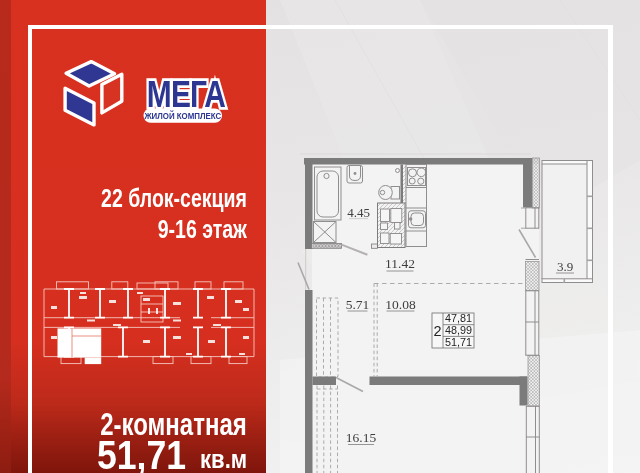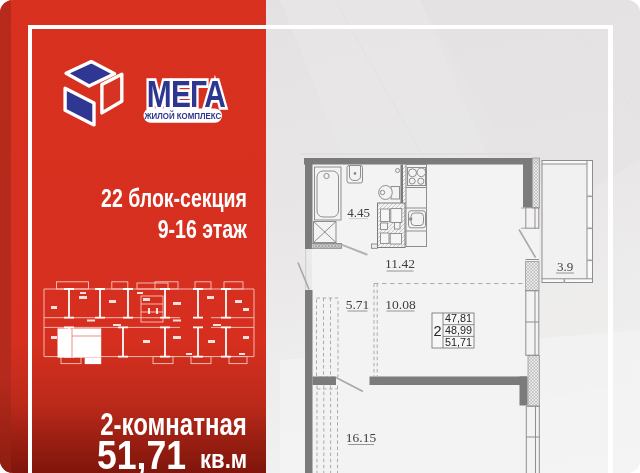--- a/index.html
+++ b/index.html
@@ -1,18 +1,18 @@
 <!DOCTYPE html>
 <html><head>
 <meta charset="utf-8">
 <style>
   html,body{margin:0;padding:0;}
   #page{position:relative;width:640px;height:473px;overflow:hidden;
     font-family:"Liberation Sans",sans-serif;
-    background:linear-gradient(168deg,#e2e0e1 0%,#e8e6e7 45%,#f0efef 80%,#f4f3f3 100%);border-radius:13px;}
+    background:linear-gradient(168deg,#e2e0e1 0%,#e8e6e7 45%,#f0efef 80%,#f4f3f3 100%);}
   .abs{position:absolute;}
 </style>
 </head>
 <body>
 <div id="page">
 
   <svg class="abs" style="left:0;top:0" width="640" height="473" viewBox="0 0 640 473">
     <polygon points="280,0 420,0 560,240 360,200" fill="#e9e7e8" opacity="0.6"></polygon>
     <polygon points="420,0 640,0 640,160 520,230" fill="#e3e1e2" opacity="0.5"></polygon>
     <polygon points="300,250 560,180 640,380 420,420" fill="#eeedec" opacity="0.5"></polygon>

